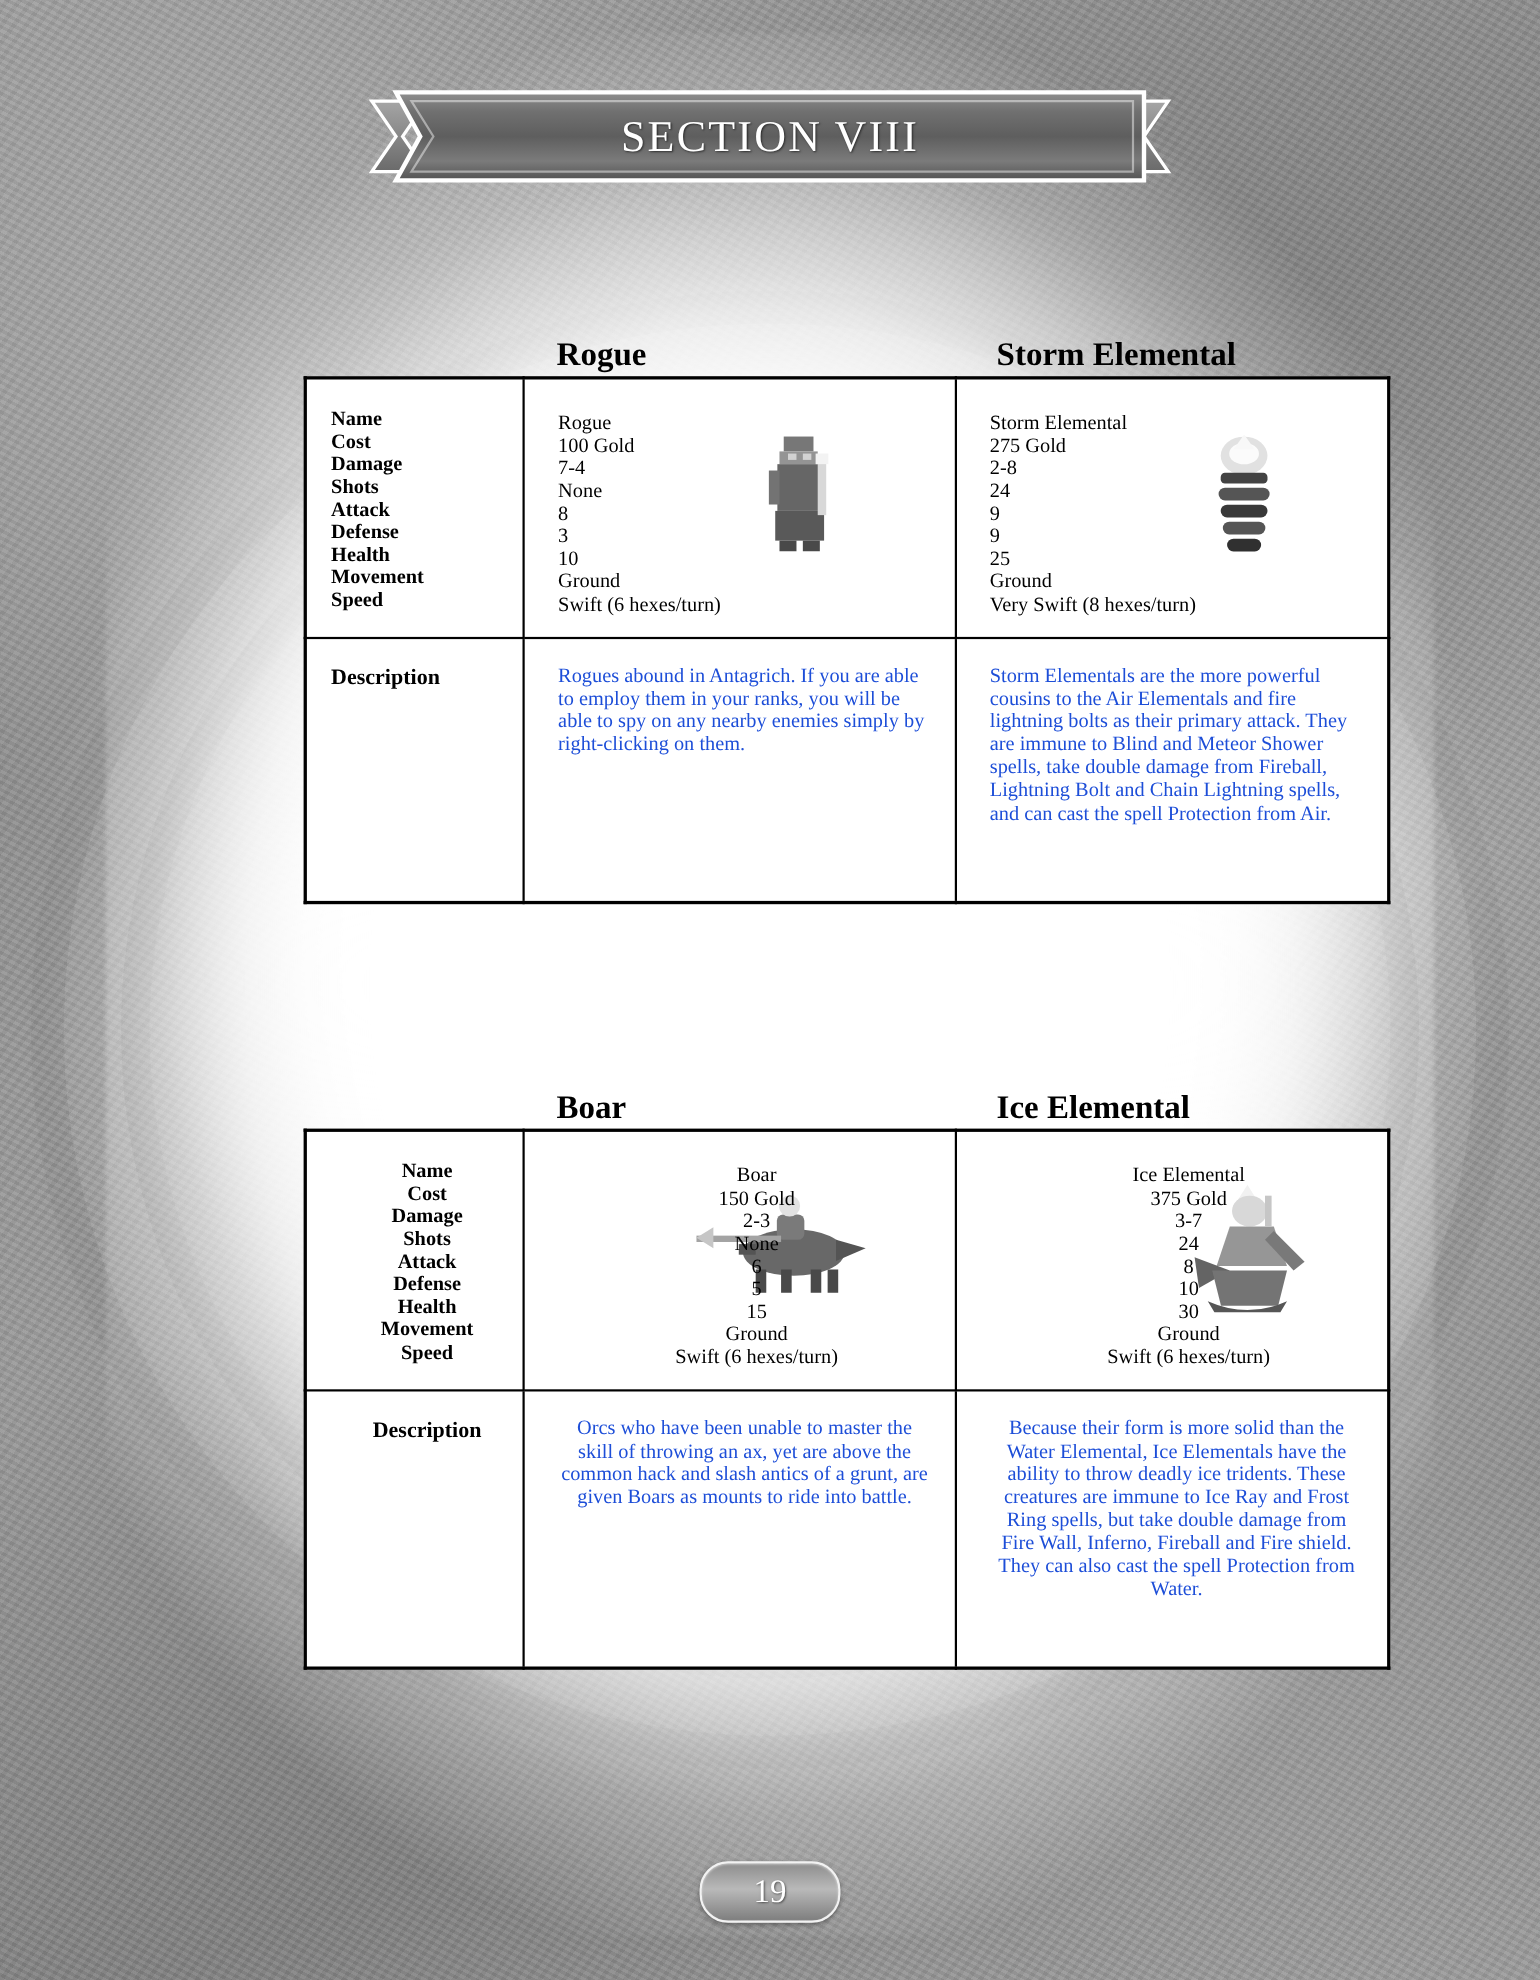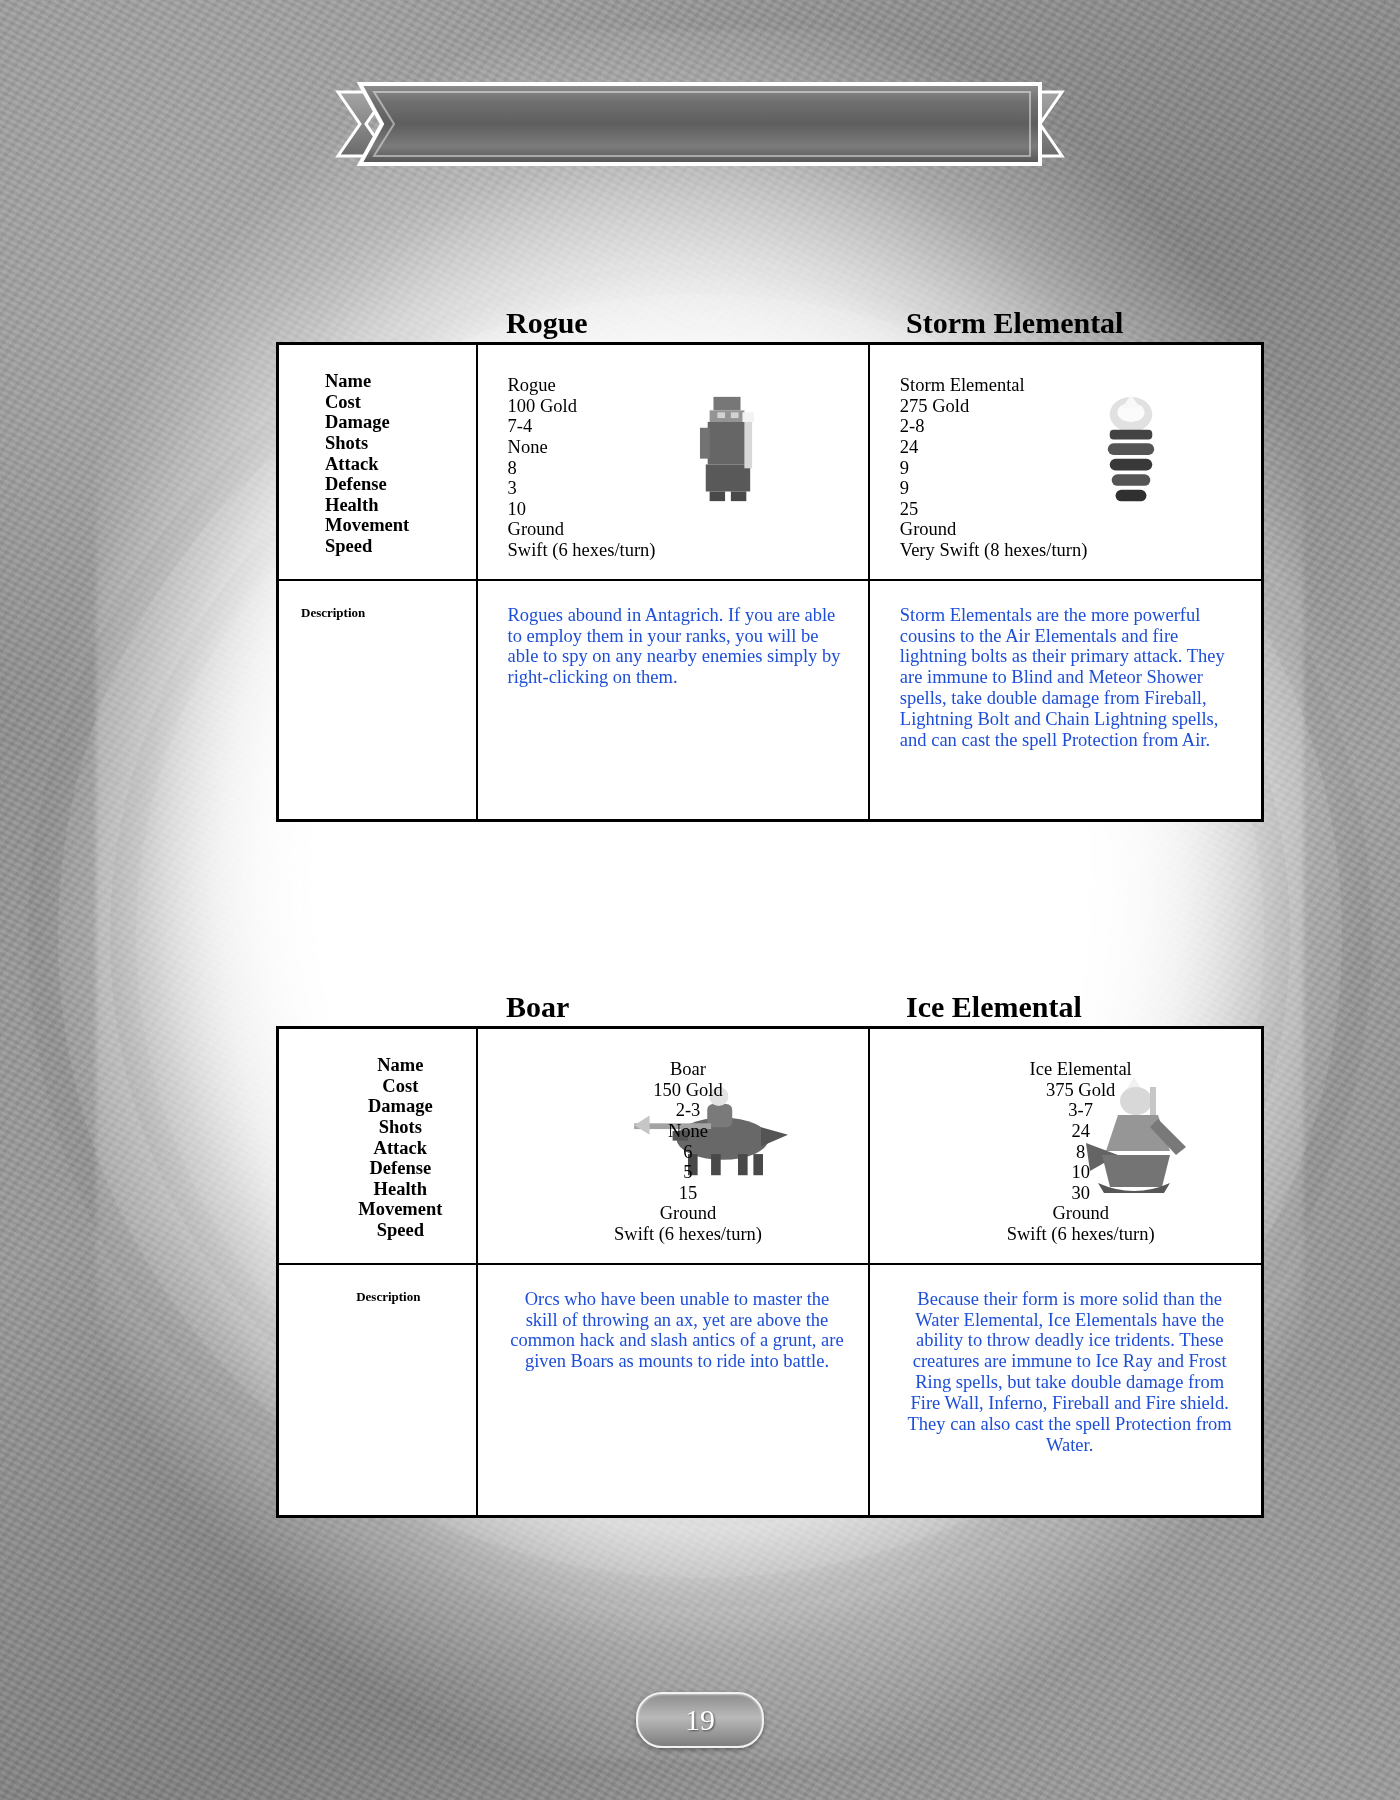--- a/index.html
+++ b/index.html
@@ -126,35 +126,34 @@
   }
   td.labels { width: 198px; }
   td.col { width: 395px; position: relative; }
 
   .labels-inner {
     padding: 26px 0 18px 22px;
     font-size: 18.5px;
     font-weight: bold;
     line-height: 1.115;
     color: #000;
-    margin-left: 24px;
   }
   .stats-inner {
     padding: 30px 0 18px 30px;
     font-size: 18.5px;
     line-height: 1.115;
     color: #000;
     position: relative;
     z-index: 2;
   }
   .stats-inner div { white-space: nowrap; }
 
   .desc-label {
     padding: 24px 0 0 22px;
-    font-size: 13px;
+    font-size: 20px;
     font-weight: bold;
     font-family: Liberation Serif, serif;
   }
   .desc-text {
     padding: 24px 22px 18px 30px;
     font-size: 18.5px;
     line-height: 1.13;
     color: #1d4ed8;
   }
 
@@ -218,20 +217,21 @@
         </linearGradient>
       </defs>
 
       <path d="M8 20 L58 20 L36 52 L58 84 L8 84 L30 52 Z" fill="url(#ribg2)" stroke="#ffffff" stroke-width="3"></path>
 
       <path d="M732 20 L682 20 L704 52 L682 84 L732 84 L710 52 Z" fill="url(#ribg2)" stroke="#ffffff" stroke-width="3"></path>
 
       <path d="M30 12 L710 12 L710 92 L30 92 L52 52 Z" fill="url(#ribg)" stroke="#ffffff" stroke-width="4"></path>
       <path d="M44 20 L700 20 L700 84 L44 84 L64 52 Z" fill="none" stroke="rgba(255,255,255,0.45)" stroke-width="2"></path>
     </svg>
+    <div class="banner-title">SECTION VIII</div>
   </div>
 
   <div class="block first">
     <div class="titles">
       <div class="ttl left">Rogue</div>
       <div class="ttl right">Storm Elemental</div>
     </div>
 
     <table class="creature">
       <tbody>

